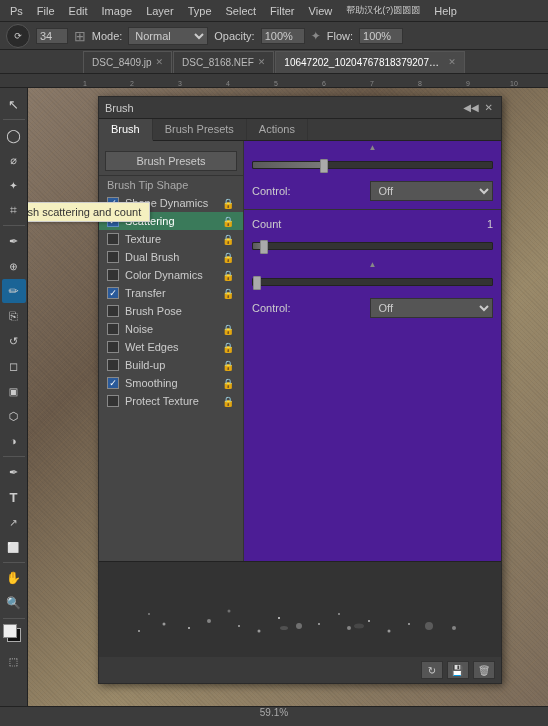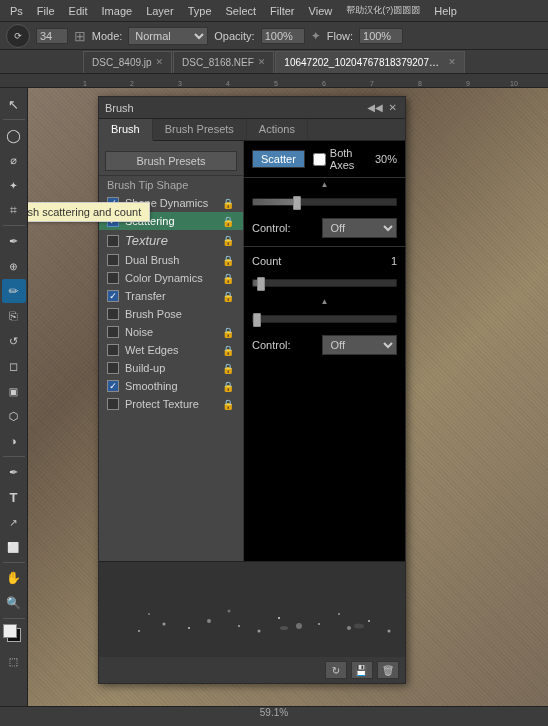--- a/index.html
+++ b/index.html
@@ -178,22 +178,22 @@
       background: 
         repeating-linear-gradient(45deg, transparent, transparent 2px, rgba(0,0,0,0.05) 2px, rgba(0,0,0,0.05) 3px),
         repeating-linear-gradient(-45deg, transparent, transparent 3px, rgba(150,120,80,0.1) 3px, rgba(150,120,80,0.1) 4px);
     }
 
     
     .brush-panel {
       position: absolute;
       top: 8px;
       left: 70px;
-      width: 308px;
-      background: #000000;
+      width: 404px;
+      background: #4c1d95;
       border: 1px solid #2a2a2a;
       box-shadow: 2px 2px 8px rgba(0,0,0,0.5);
     }
     .panel-header {
       height: 22px;
       background: #3a3a3a;
       display: flex;
       align-items: center;
       justify-content: space-between;
       padding: 0 6px;
@@ -566,21 +566,21 @@
             <span style="color:#ccc;font-size:11px;">Shape Dynamics</span>
             <span class="lock-icon">🔒</span>
           </div>
           <div class="brush-list-item highlighted">
             <div class="checkbox checked" style="background:#2a5a9a;border-color:#5a8ac0;">✓</div>
             <span style="font-size:11px;">Scattering</span>
             <span class="lock-icon">🔒</span>
           </div>
           <div class="brush-list-item">
             <div class="checkbox"></div>
-            <span style="color:#ccc;font-size:13px;font-style:italic;">Texture</span>
+            <span style="color:#ccc;font-size:11px;">Texture</span>
             <span class="lock-icon">🔒</span>
           </div>
           <div class="brush-list-item">
             <div class="checkbox"></div>
             <span style="color:#ccc;font-size:11px;">Dual Brush</span>
             <span class="lock-icon">🔒</span>
           </div>
           <div class="brush-list-item">
             <div class="checkbox"></div>
             <span style="color:#ccc;font-size:11px;">Color Dynamics</span>
@@ -617,28 +617,20 @@
           </div>
           <div class="brush-list-item">
             <div class="checkbox"></div>
             <span style="color:#ccc;font-size:11px;">Protect Texture</span>
             <span class="lock-icon">🔒</span>
           </div>
         </div>
 
         <div class="brush-settings-panel">
 
-          <div class="scatter-header">
-            <button class="scatter-btn active">Scatter</button>
-            <div class="both-axes-row">
-              <input type="checkbox" style="accent-color: rgb(90, 144, 192);">
-              <span class="option-label">Both Axes</span>
-              <span class="pct-value">30%</span>
-            </div>
-          </div>
 
           <div style="padding:2px 8px 0;">
             <div style="display:flex;justify-content:center;margin-bottom:1px;">
               <span style="color:#888;font-size:8px;">▲</span>
             </div>
           </div>
           <div class="slider-row">
             <div class="slider-track">
               <div class="slider-fill" style="width:30%;"></div>
               <div class="slider-thumb" style="left:28%;"></div>

